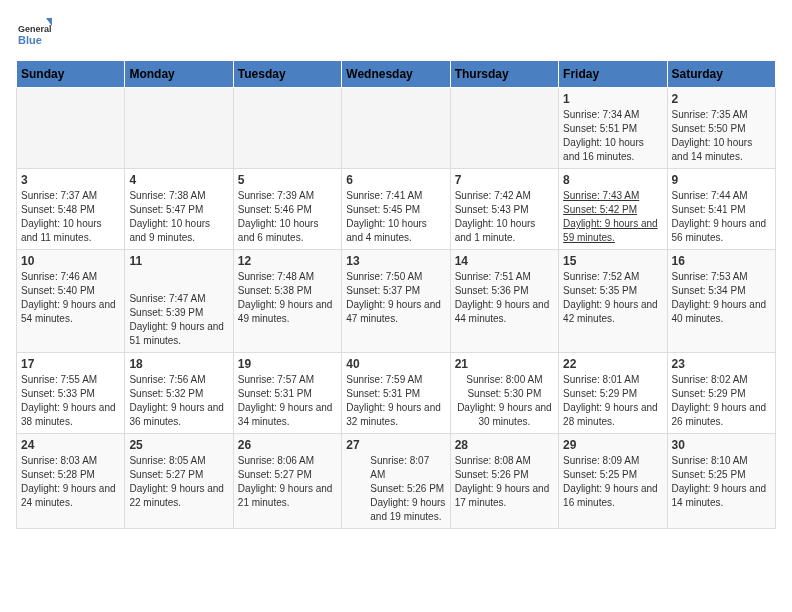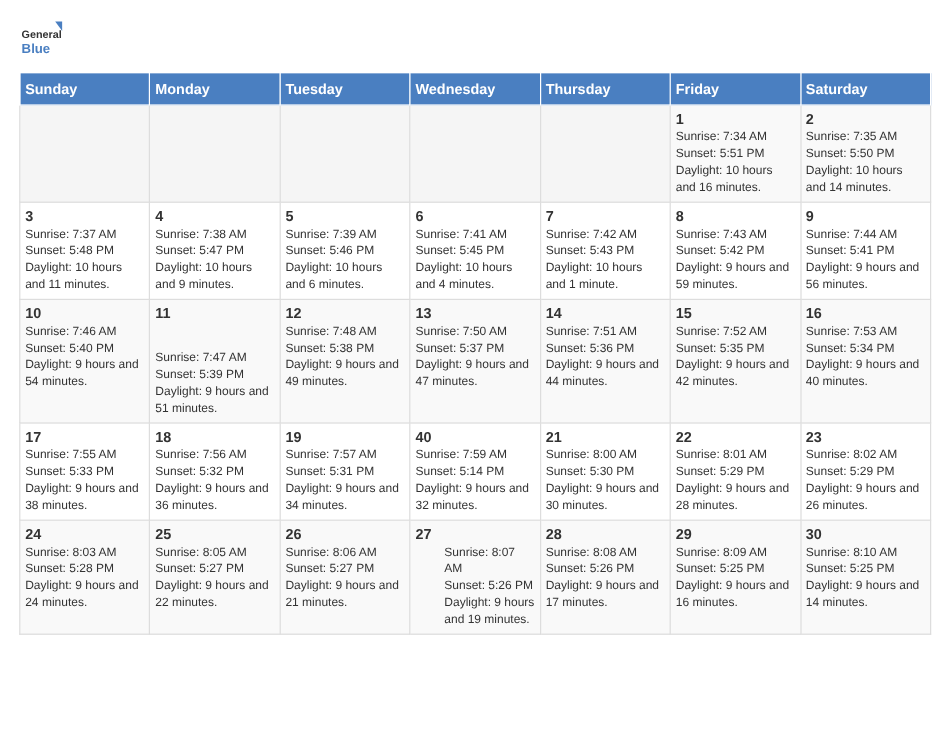--- a/index.html
+++ b/index.html
@@ -33,21 +33,21 @@
       font-size: 14px;
       color: #555;
     }
     table {
       width: 100%;
       border-collapse: collapse;
       table-layout: fixed;
     }
     thead tr th {
       background-color: #4a7fc1;
-      color: #ffffff;
+      color: #000000;
       font-size: 12px;
       font-weight: bold;
       padding: 6px 4px;
       text-align: left;
       border: 1px solid #fff;
     }
     tbody tr td {
       border: 1px solid #ddd;
       vertical-align: top;
       padding: 4px;
@@ -153,21 +153,21 @@
 Daylight: 10 hours and 4 minutes.</div>
         </td>
         <td>
           <span class="day-num">7</span>
           <div class="day-info" style="white-space: pre-line;">Sunrise: 7:42 AM
 Sunset: 5:43 PM
 Daylight: 10 hours and 1 minute.</div>
         </td>
         <td>
           <span class="day-num">8</span>
-          <div class="day-info" style="white-space: pre-line;">Sunrise: 7:43 AM
+          <div class="day-info" style="white-space: pre-line; text-decoration: underline;">Sunrise: 7:43 AM
 Sunset: 5:42 PM
 Daylight: 9 hours and 59 minutes.</div>
         </td>
         <td>
           <span class="day-num">9</span>
           <div class="day-info" style="white-space: pre-line;">Sunrise: 7:44 AM
 Sunset: 5:41 PM
 Daylight: 9 hours and 56 minutes.</div>
         </td>
       </tr>
@@ -230,26 +230,26 @@
         </td>
         <td>
           <span class="day-num">19</span>
           <div class="day-info" style="white-space: pre-line;">Sunrise: 7:57 AM
 Sunset: 5:31 PM
 Daylight: 9 hours and 34 minutes.</div>
         </td>
         <td>
           <span class="day-num">40</span>
           <div class="day-info" style="white-space: pre-line;">Sunrise: 7:59 AM
-Sunset: 5:14 PM
+Sunset: 5:31 PM
 Daylight: 9 hours and 32 minutes.</div>
         </td>
         <td>
           <span class="day-num">21</span>
-          <div class="day-info" style="white-space: pre-line;">Sunrise: 8:00 AM
+          <div class="day-info" style="white-space: pre-line; text-align: center;">Sunrise: 8:00 AM
 Sunset: 5:30 PM
 Daylight: 9 hours and 30 minutes.</div>
         </td>
         <td>
           <span class="day-num">22</span>
           <div class="day-info" style="white-space: pre-line;">Sunrise: 8:01 AM
 Sunset: 5:29 PM
 Daylight: 9 hours and 28 minutes.</div>
         </td>
         <td>

